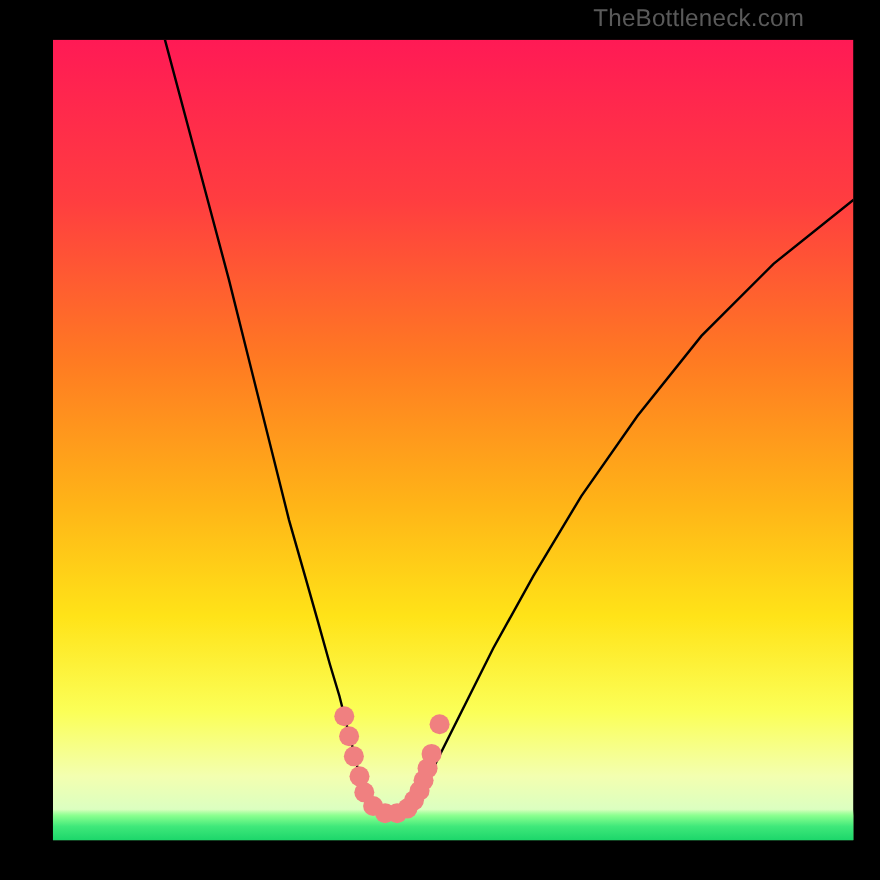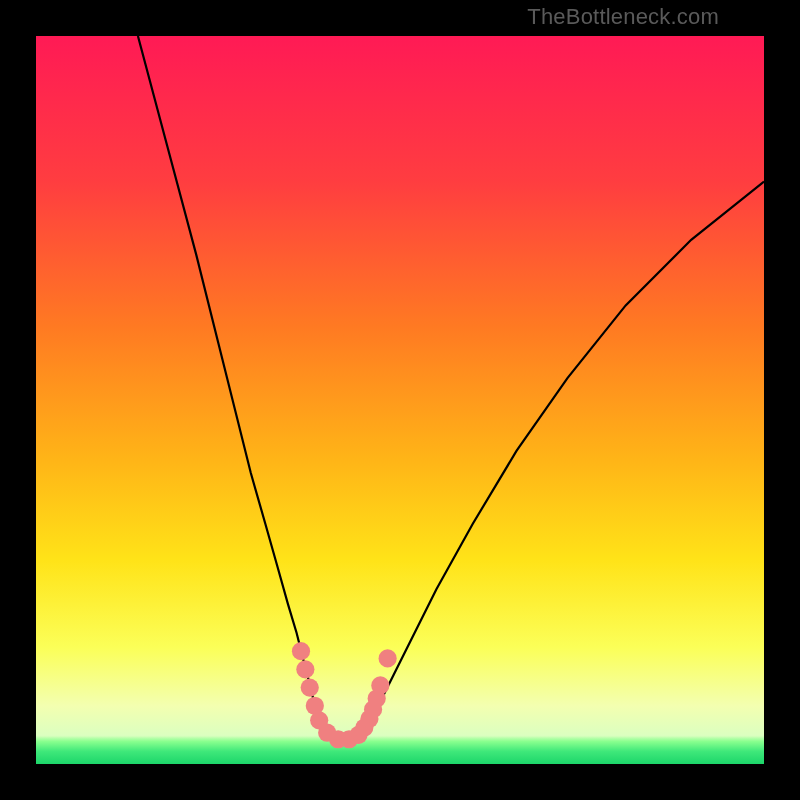--- a/index.html
+++ b/index.html
@@ -1,19 +1,19 @@
 <!DOCTYPE html>
 <html><head>
 <meta charset="utf-8">
 <style>
   * { margin: 0; padding: 0; box-sizing: border-box; }
   html, body { width: 800px; height: 800px; overflow: hidden; background: #000; }
   .frame {
     position: absolute;
-    top: 0; left: 0;
+    top: 0; left: 12px;
     width: 733px; height: 800px;
     background: #000;
   }
   .watermark {
     position: absolute;
     top: 4px;
     right: 14px;
     font-family: Arial, Helvetica, sans-serif;
     font-size: 22px;
     font-weight: 500;

